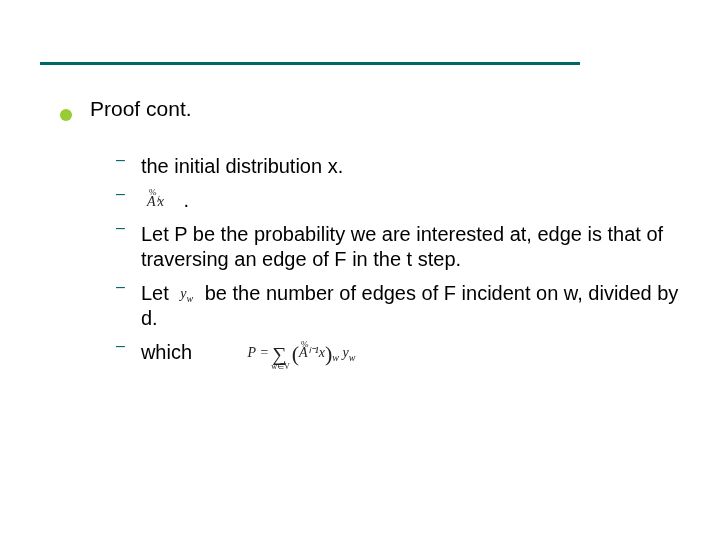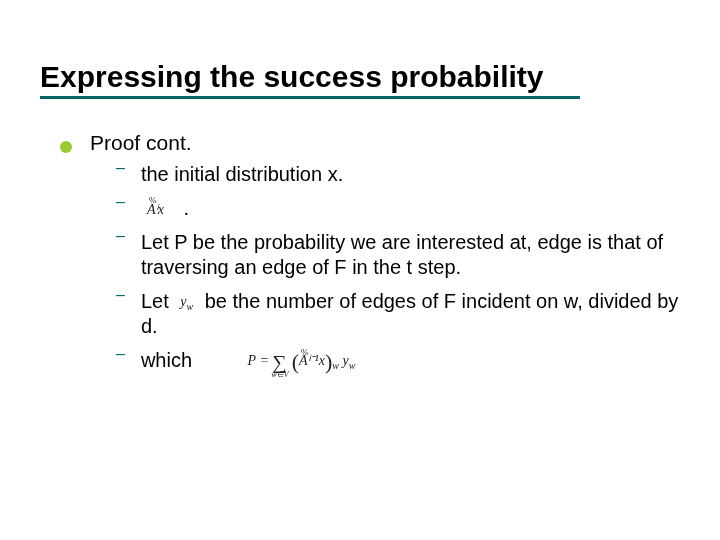--- a/index.html
+++ b/index.html
@@ -26,22 +26,22 @@
     height: 3px;
     background: #006666;
     width: 540px;
   }
   .content {
     padding: 18px 40px 0 60px;
     font-size: 21px;
   }
   .level1 {
     display: flex;
-    align-items: center;
-    margin: 8px 0 0 0;
+    align-items: flex-end;
+    margin: 8px 0 26px 0;
   }
   .disc {
     width: 12px;
     height: 12px;
     border-radius: 50%;
     background: #99cc33;
     margin-top: 8px;
     margin-right: 18px;
     flex: 0 0 auto;
   }
@@ -96,37 +96,35 @@
     line-height: 1;
   }
   .sigma {
     font-size: 20px;
     font-style: normal;
     vertical-align: middle;
     position: relative;
   }
   .sigma-sub {
     font-size: 8px;
-    font-style: italic;
     position: absolute;
     left: -1px;
     bottom: -6px;
     white-space: nowrap;
   }
   .paren {
     font-size: 22px;
     font-style: normal;
     vertical-align: middle;
   }
 </style>
 </head>
 <body>
 
 <div class="title-area">
-  <div class="title">Expressing the success probability</div>
   <div class="underline"></div>
 </div>
 
 <div class="content">
   <div class="level1">
     <div class="disc"></div>
     <div>Proof cont.</div>
   </div>
 
   <div class="sublist">

